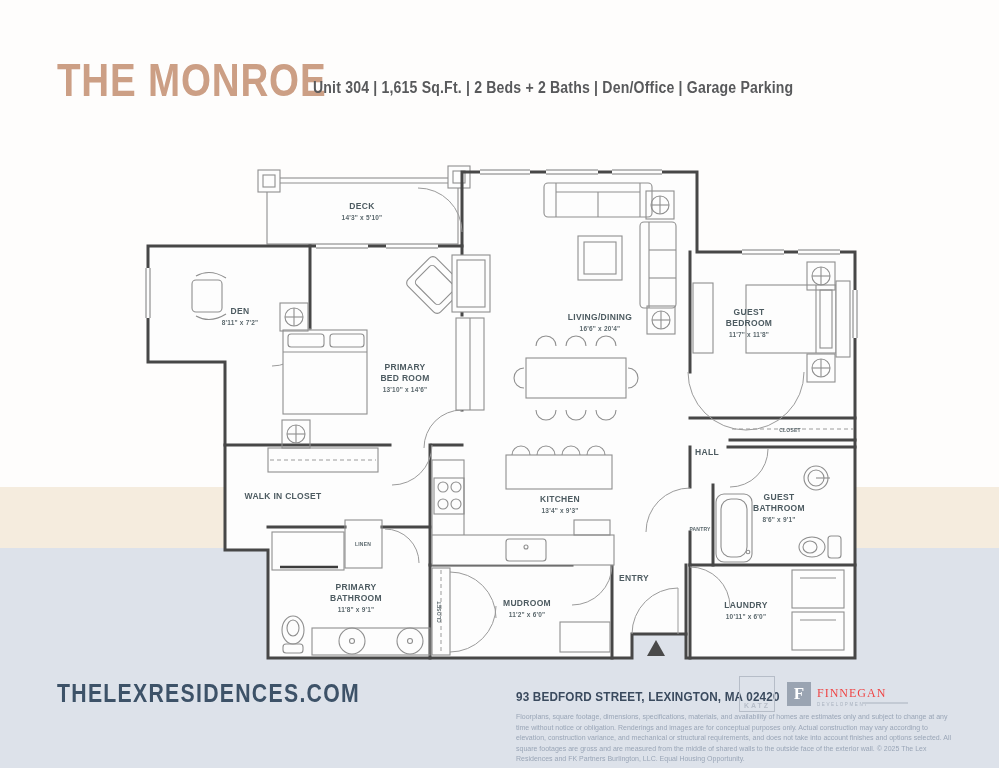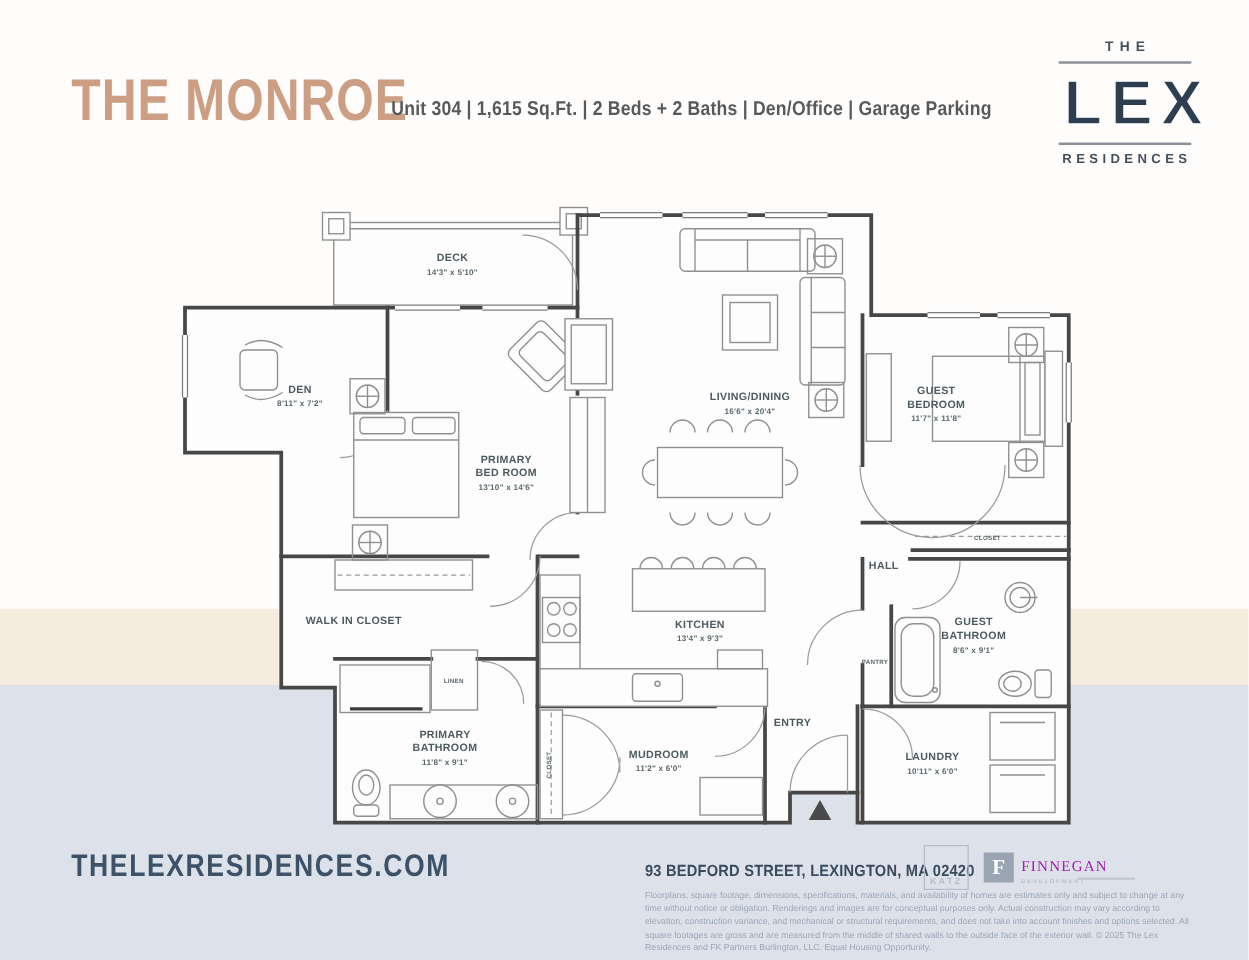--- a/index.html
+++ b/index.html
@@ -48,43 +48,36 @@
   .disclaimer{position:absolute;left:516px;top:712px;width:438px;font-size:7px;line-height:1.5;
               color:#9aa6b7;text-align:left;}
   .katz{position:absolute;left:739px;top:676px;width:36px;height:36px;border:1.5px solid #b6bdc8;
         box-sizing:border-box;}
   .katz .klabel{position:absolute;bottom:2px;left:0;right:0;text-align:center;font-size:7px;
         letter-spacing:2px;color:#b6bdc8;font-weight:bold;}
   .finnegan{position:absolute;left:787px;top:682px;display:flex;align-items:flex-start;}
   .fsquare{width:24px;height:24px;background:#9aa4b2;color:#fff;font-family:"Liberation Serif",serif;
            font-size:17px;font-weight:bold;text-align:center;line-height:24px;}
   .ftext{margin-left:6px;padding-top:4px;}
-  .fname{font-family:"Liberation Serif",serif;font-size:12px;letter-spacing:1px;color:#a21caf;}
+  .fname{font-family:"Liberation Serif",serif;font-size:12px;letter-spacing:1px;color:#ef4444;}
   .fsub{font-size:4.5px;letter-spacing:1.6px;color:#a9b2bf;margin-top:1px;}
   .partner-line{position:absolute;left:862px;top:702px;width:46px;height:2px;background:#c3cad4;}
 </style>
 </head>
 <body>
 
 <div id="canvas">
 
   <div class="band white"></div>
   <div class="band beige"></div>
   <div class="band blue"></div>
 
   <div class="title">THE MONROE</div>
   <div class="subtitle">Unit 304  |  1,615 Sq.Ft.  |  2 Beds + 2 Baths  |  Den/Office  |  Garage Parking</div>
 
-  <div class="lexlogo">
-    <div class="the">THE</div>
-    <div class="rule"></div>
-    <div class="lex">LEX</div>
-    <div class="rule"></div>
-    <div class="res">RESIDENCES</div>
-  </div>
 
   <svg class="plan" width="999" height="768" viewBox="0 0 999 768">
 
     <path class="unitfill" d="M148,246 L462,246 L462,172 L697,172 L697,252 L855,252 L855,658 L686,658 L686,634 L632,634 L632,658 L268,658 L268,550 L225,550 L225,362 L148,362 Z"></path>
 
     <g>
       <rect class="thinf" x="267" y="178" width="191" height="66"></rect>
       <line class="thin" x1="267" y1="183" x2="458" y2="183"></line>
       <rect class="thinf" x="258" y="170" width="22" height="22"></rect>
       <rect class="thin" x="263" y="175" width="12" height="12"></rect>

